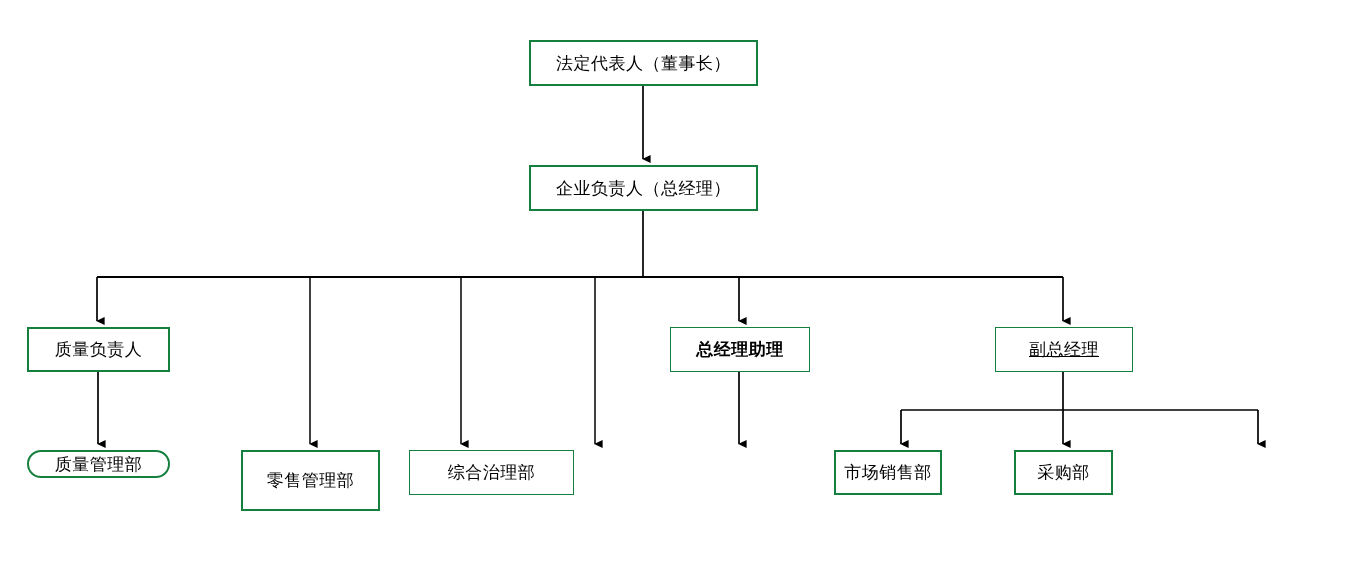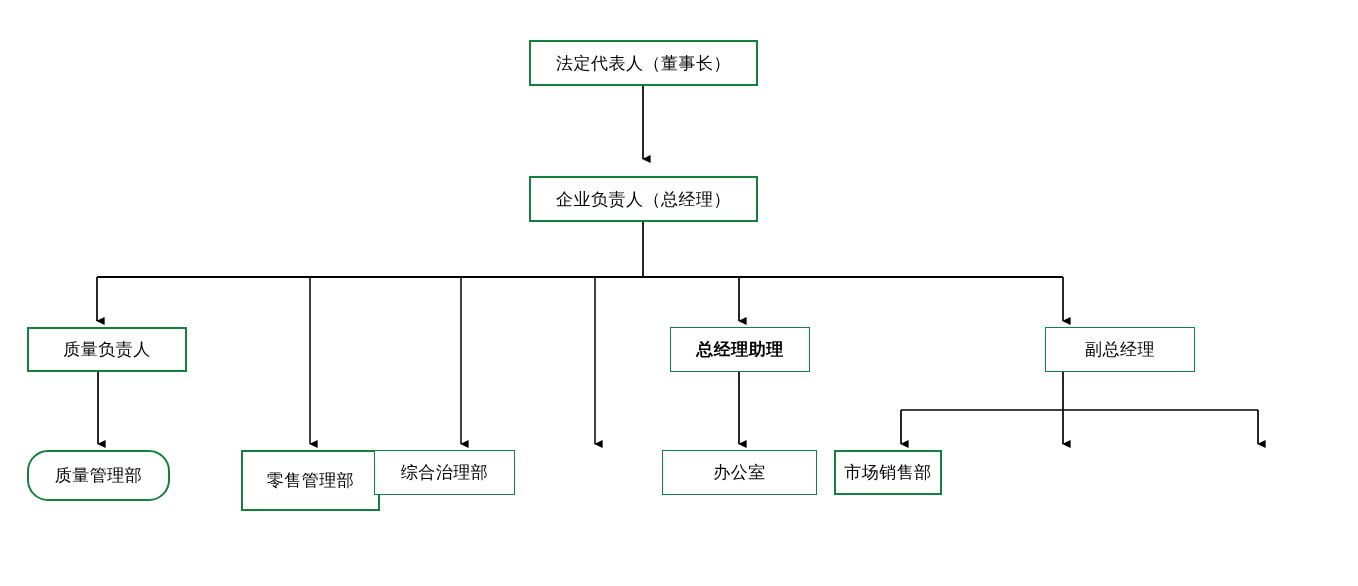--- a/index.html
+++ b/index.html
@@ -90,52 +90,52 @@
 
     <line x1="1063" y1="410" x2="1063" y2="444" stroke="#000000" stroke-width="1.7" marker-end="url(#arrowhead)"></line>
 
     <line x1="1258" y1="410" x2="1258" y2="444" stroke="#000000" stroke-width="1.7" marker-end="url(#arrowhead)"></line>
   </svg>
 
   <div class="node-box thick" style="left:529px; top:40px; width:229px; height:46px;">
     <span class="node-label">法定代表人（董事长）</span>
   </div>
 
-  <div class="node-box thick" style="left:529px; top:165px; width:229px; height:46px;margin-top:11px;">
+  <div class="node-box thick" style="left:529px; top:165px; width:229px; height:46px;">
     <span class="node-label">企业负责人（总经理）</span>
   </div>
 
-  <div class="node-box thick" style="left:27px; top:327px; width:160px; height:45px;">
+  <div class="node-box thick" style="left:27px; top:327px; width:143px; height:45px;">
     <span class="node-label">质量负责人</span>
   </div>
 
   <div class="node-box thin" style="left:670px; top:327px; width:140px; height:45px;font-weight:bold;">
     <span class="node-label">总经理助理</span>
   </div>
 
-  <div class="node-box thin" style="left:1045px; top:327px; width:150px; height:45px;">
+  <div class="node-box thin" style="left:995px; top:327px; width:138px; height:45px;text-decoration:underline;">
     <span class="node-label">副总经理</span>
   </div>
 
-  <div class="node-box thick" style="left:27px; top:450px; width:143px; height:51px;border-radius:21px;">
+  <div class="node-box thick" style="left:27px; top:450px; width:143px; height:28px;border-radius:21px;">
     <span class="node-label">质量管理部</span>
   </div>
 
   <div class="node-box thick" style="left:241px; top:450px; width:139px; height:61px;">
     <span class="node-label">零售管理部</span>
   </div>
 
-  <div class="node-box thin" style="left:374px; top:450px; width:141px; height:45px;">
+  <div class="node-box thin" style="left:409px; top:450px; width:165px; height:45px;">
     <span class="node-label">综合治理部</span>
   </div>
 
 
-  <div class="node-box thin" style="left:662px; top:450px; width:155px; height:45px;">
-    <span class="node-label">办公室</span>
-  </div>
 
   <div class="node-box thick" style="left:834px; top:450px; width:108px; height:45px;">
     <span class="node-label">市场销售部</span>
   </div>
 
+  <div class="node-box thick" style="left:1014px; top:450px; width:99px; height:45px;">
+    <span class="node-label">采购部</span>
+  </div>
 
 
 </div>
 
 </body></html>

